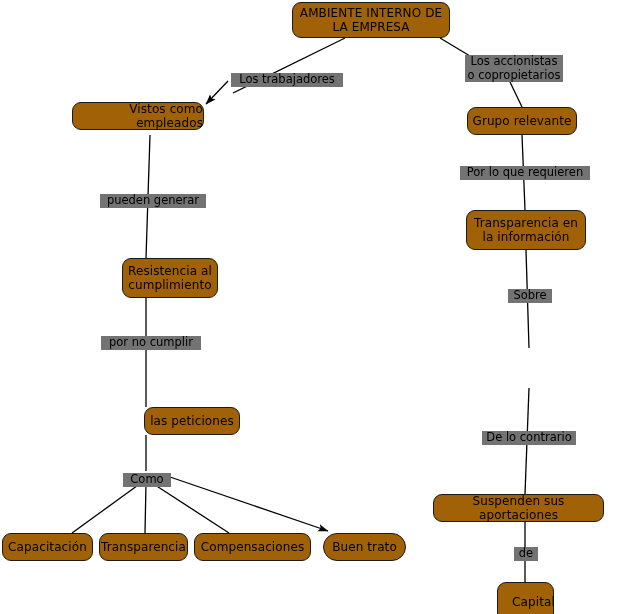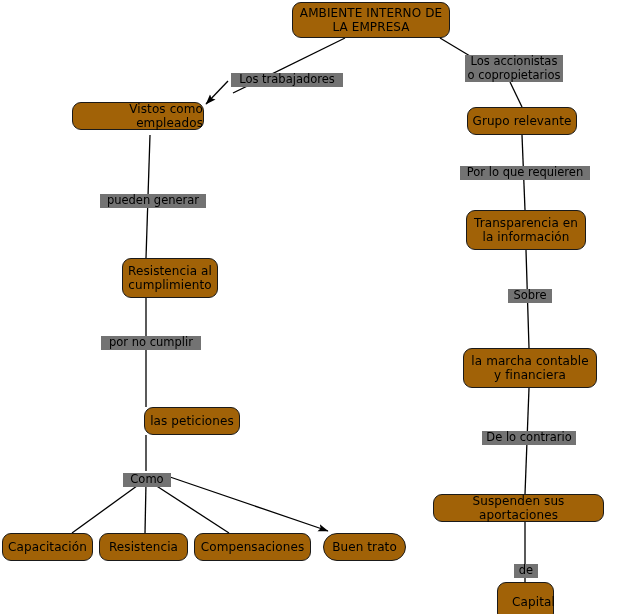--- a/index.html
+++ b/index.html
@@ -90,33 +90,31 @@
 
   <div class="node" style="left:72px;top:102px;width:132px;height:28px;text-align:right;">Vistos como empleados</div>
 
   <div class="node" style="left:98px;top:258px;width:96px;height:40px;margin-left:24px;">Resistencia al
 cumplimiento</div>
 
   <div class="node" style="left:98px;top:407px;width:96px;height:28px;margin-left:46px;">las peticiones</div>
 
   <div class="node" style="left:2px;top:533px;width:91px;height:28px;">Capacitación</div>
 
-  <div class="node" style="left:99px;top:533px;width:89px;height:28px;">Resistencia</div>
+  <div class="node" style="left:99px;top:533px;width:89px;height:28px;">Transparencia</div>
 
   <div class="node" style="left:194px;top:533px;width:117px;height:28px;">Compensaciones</div>
 
   <div class="node" style="left:323px;top:533px;width:83px;height:28px;border-radius:14px;">Buen trato</div>
 
   <div class="node" style="left:466px;top:210px;width:120px;height:40px;">Transparencia en
 la información</div>
 
   <div class="node" style="left:467px;top:107px;width:110px;height:28px;">Grupo relevante</div>
 
-  <div class="node" style="left:463px;top:348px;width:134px;height:40px;">la marcha contable
-y financiera</div>
 
   <div class="node" style="left:433px;top:494px;width:171px;height:28px;">Suspenden sus aportaciones</div>
 
   <div class="node" style="left:497px;top:582px;width:57px;height:40px;padding-left:16px;">Capital</div>
 
   <div class="elabel" style="left:231px;top:73px;width:110px;">Los trabajadores</div>
 
   <div class="elabel" style="left:465px;top:55px;width:96px;">Los accionistas
 o copropietarios</div>
 
@@ -125,15 +123,15 @@
   <div class="elabel" style="left:101px;top:336px;width:98px;">por no cumplir</div>
 
   <div class="elabel" style="left:123px;top:473px;width:46px;">Como</div>
 
   <div class="elabel" style="left:460px;top:166px;width:128px;">Por lo que requieren</div>
 
   <div class="elabel" style="left:508px;top:289px;width:42px;">Sobre</div>
 
   <div class="elabel" style="left:482px;top:431px;width:92px;">De lo contrario</div>
 
-  <div class="elabel" style="left:514px;top:547px;width:22px;margin-top:17px;">de</div>
+  <div class="elabel" style="left:514px;top:547px;width:22px;">de</div>
 
 </div>
 
 </body></html>

